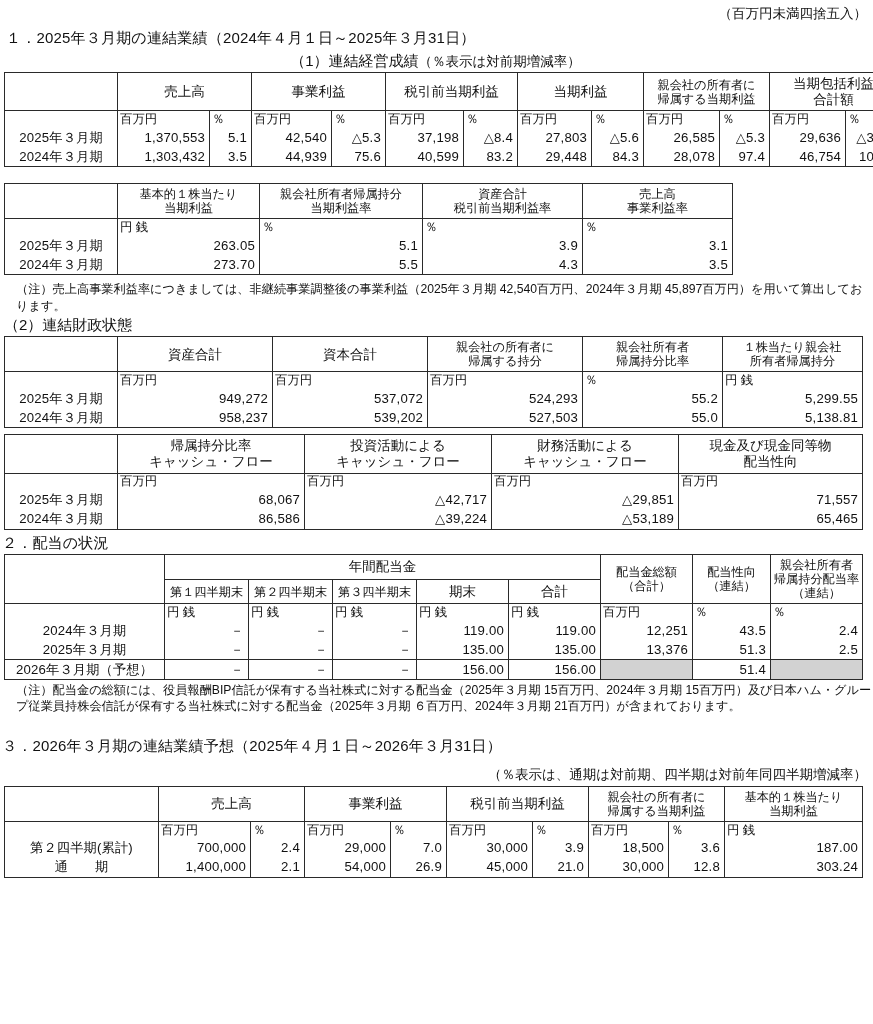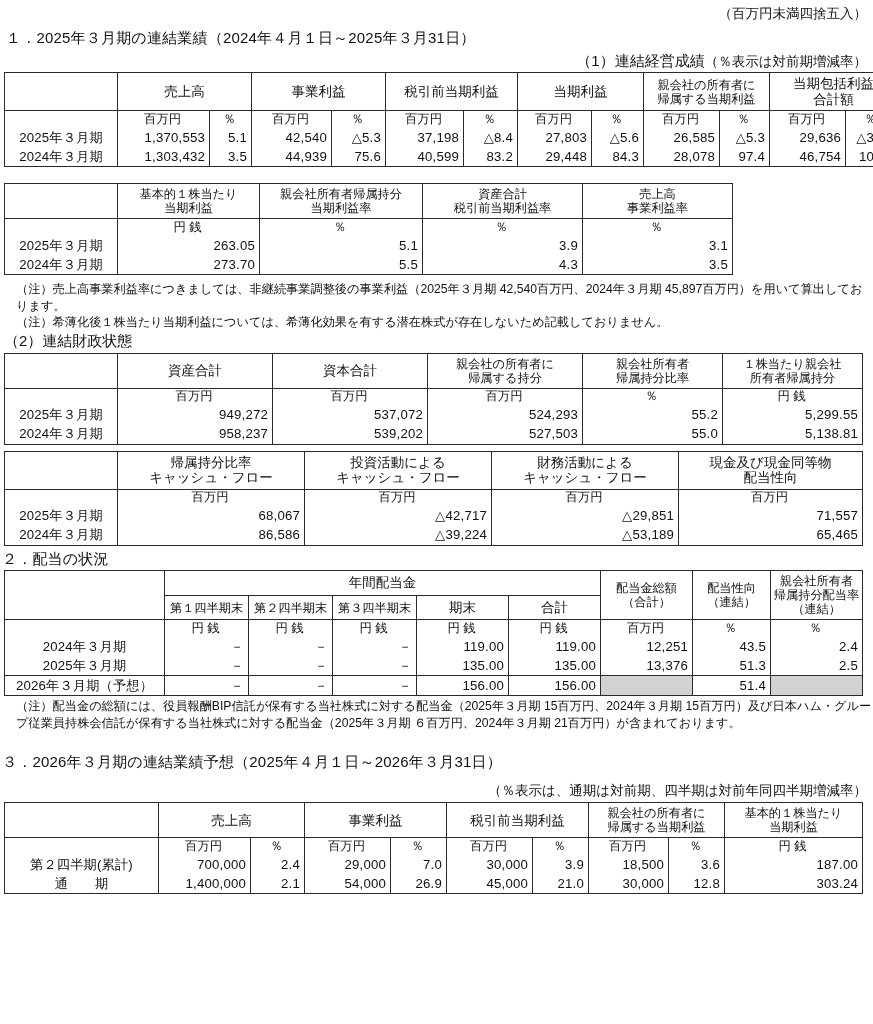--- a/index.html
+++ b/index.html
@@ -37,21 +37,21 @@
     letter-spacing: .2px;
   }
   .sub-head {
     font-size: 15px;
     padding-left: 4px;
     margin: 0;
   }
   .head-row {
     display: flex;
     align-items: flex-end;
-    justify-content: flex-end;
+    justify-content: center;
   }
   .note-block {
     font-size: 12.2px;
     padding-left: 16px;
     margin: 0;
     line-height: 1.32;
     text-indent: 0;
   }
   .ref-line {
     font-size: 12.6px;
@@ -85,21 +85,21 @@
   table.fin .hdr {
     text-align: center;
     font-size: 13.5px;
     line-height: 1.15;
     padding: 3px 2px;
   }
   table.fin .hdr.small {
     font-size: 12.2px;
   }
   table.fin .unit {
-    text-align: center;
+    text-align: left;
     font-size: 12.4px;
     padding: 0 4px 0 2px;
     height: 17px;
     border-bottom: none;
   }
   table.fin .num {
     text-align: right;
     font-size: 13.2px;
     height: 19px;
     border-top: none;
@@ -285,21 +285,20 @@
         <td class="num last">3.5</td>
         <td style="border:none">&nbsp;</td>
       </tr>
     </tbody>
   </table>
 
   <div class="spacer-4"></div>
   <div class="spacer-2"></div>
 
   <div class="note-block">（注）売上高事業利益率につきましては、非継続事業調整後の事業利益（2025年３月期 42,540百万円、2024年３月期 45,897百万円）を用いて算出しております。</div>
-  <div class="note-block">（注）希薄化後１株当たり当期利益については、希薄化効果を有する潜在株式が存在しないため記載しておりません。</div>
 
   <div class="spacer-2"></div>
   <div class="sub-head">（2）連結財政状態</div>
   <div class="spacer-2"></div>
 
   <table class="fin">
     <colgroup>
       <col style="width:113px">
         <col style="width:155px">
         <col style="width:155px">

